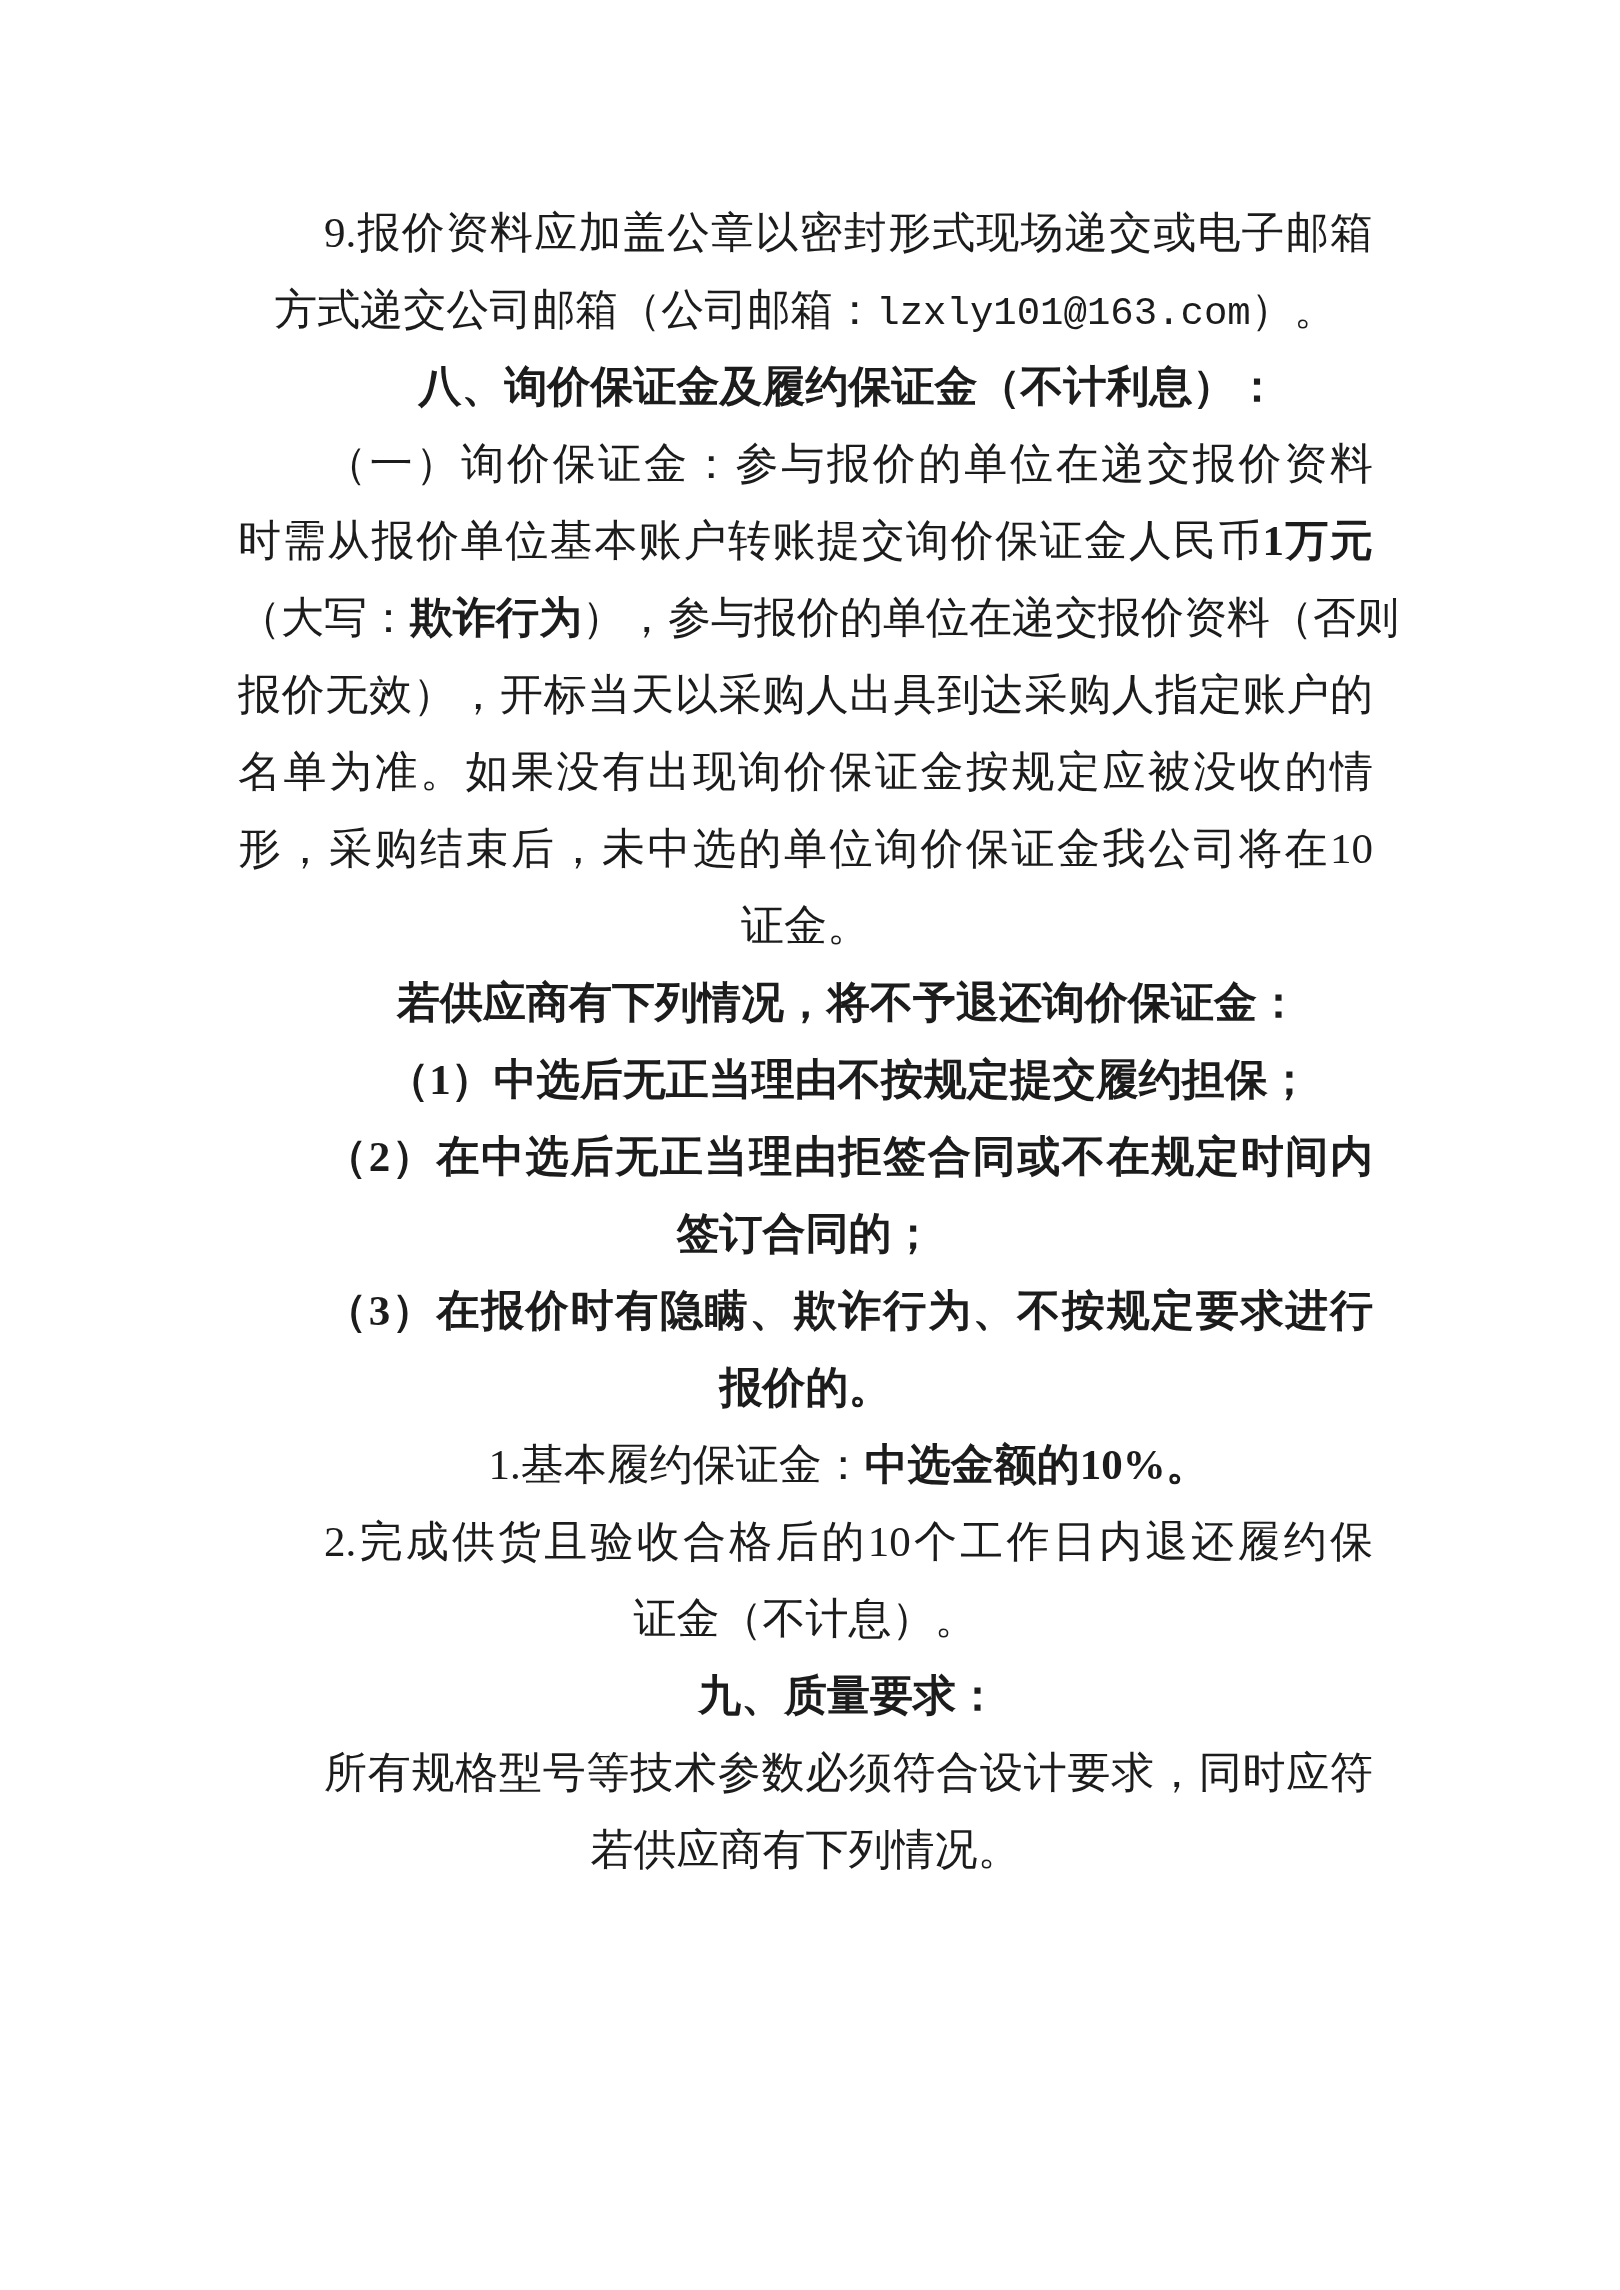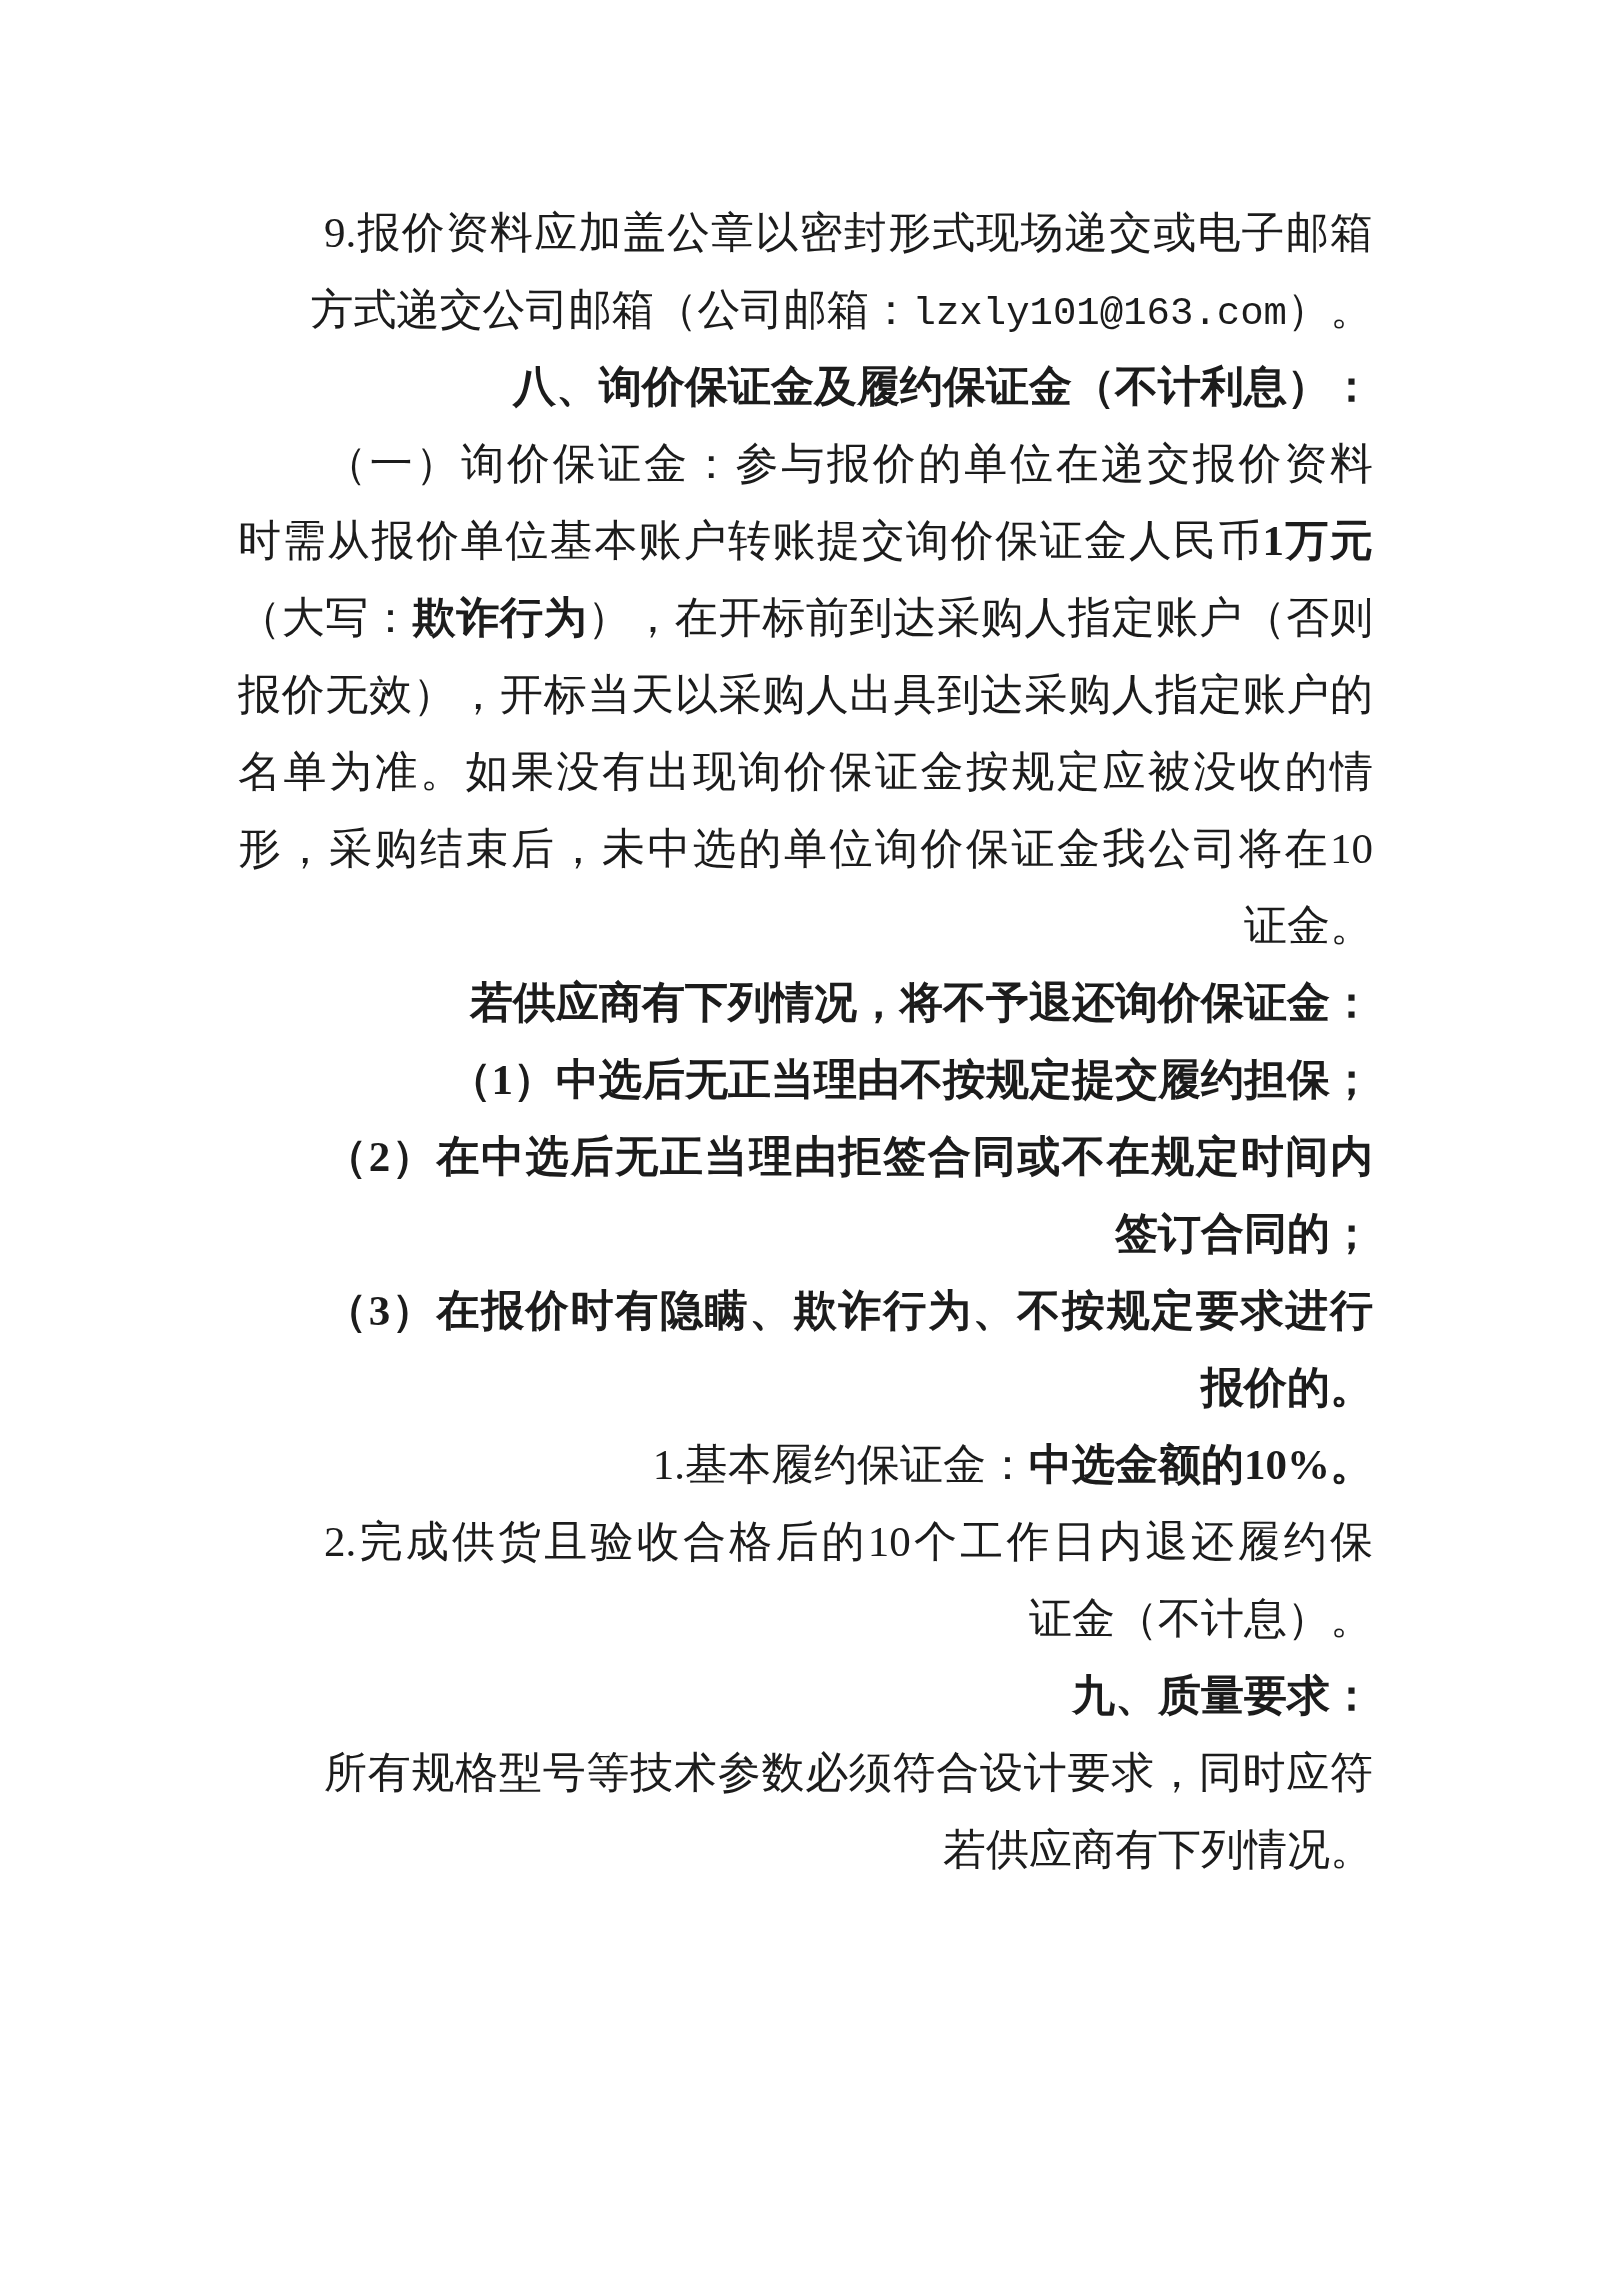--- a/index.html
+++ b/index.html
@@ -23,21 +23,21 @@
     position: absolute;
     left: 238px;
     top: 194px;
     width: 1135px;
   }
   .line {
     height: 77px;
     line-height: 77px;
     font-size: 43px;
     color: #1c1c1c;
-    text-align: right;
+    text-align: center;
     white-space: nowrap;
     letter-spacing: 0;
   }
   .line.just {
     text-align: justify;
     text-align-last: justify;
   }
   .line.indent {
     text-indent: 86px;
   }
@@ -53,21 +53,21 @@
 <body>
 
 <div class="page">
   <div class="content">
 
   <div class="line indent just"><span>9.报价资料应加盖公章以密封形式现场递交或电子邮箱</span></div>
       <div class="line"><span>方式递交公司邮箱（公司邮箱：</span><span class="m">lzxly101@163.com</span><span>）。</span></div>
       <div class="line indent"><span class="b">八、询价保证金及履约保证金（不计利息）：</span></div>
       <div class="line indent just"><span>（一）询价保证金：参与报价的单位在递交报价资料</span></div>
       <div class="line just"><span>时需从报价单位基本账户转账提交询价保证金人民币</span><span class="b">1万元</span></div>
-      <div class="line just"><span>（大写：</span><span class="b">欺诈行为</span><span>），在开标前到达采购人指定账户（否则</span></div>
+      <div class="line just"><span>（大写：</span><span class="b">欺诈行为</span><span>），参与报价的单位在递交报价资料（否则</span></div>
       <div class="line just"><span>报价无效），开标当天以采购人出具到达采购人指定账户的</span></div>
       <div class="line just"><span>名单为准。如果没有出现询价保证金按规定应被没收的情</span></div>
       <div class="line just"><span>形，采购结束后，未中选的单位询价保证金我公司将在10</span></div>
       <div class="line"><span>证金。</span></div>
       <div class="line indent"><span class="b">若供应商有下列情况，将不予退还询价保证金：</span></div>
       <div class="line indent"><span class="b">（1）中选后无正当理由不按规定提交履约担保；</span></div>
       <div class="line indent just"><span class="b">（2）在中选后无正当理由拒签合同或不在规定时间内</span></div>
       <div class="line"><span class="b">签订合同的；</span></div>
       <div class="line indent just"><span class="b">（3）在报价时有隐瞒、欺诈行为、不按规定要求进行</span></div>
       <div class="line"><span class="b">报价的。</span></div>

